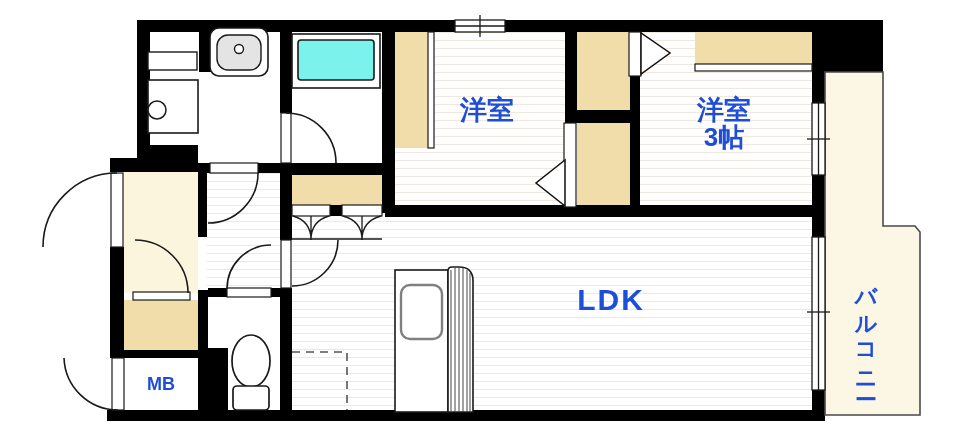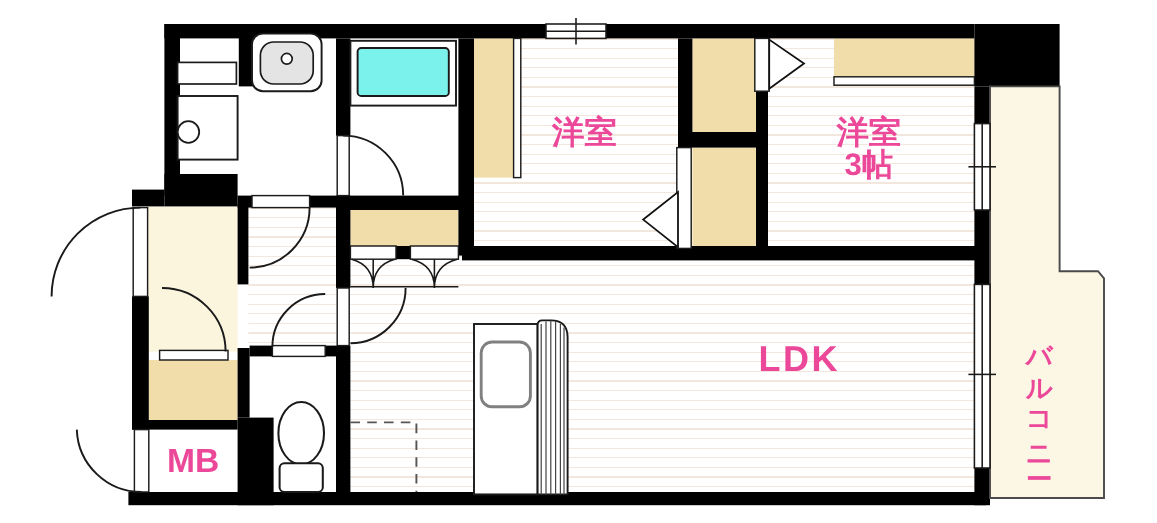--- a/index.html
+++ b/index.html
@@ -6,25 +6,25 @@
   .stage{position:relative;width:964px;height:436px;background:#fff;overflow:hidden;
          font-family:"Liberation Sans",sans-serif;}
   .wall{position:absolute;background:var(--wall,#000);}
   .room{position:absolute;}
   .floor{background-color:#fff;
          background-image:repeating-linear-gradient(to bottom, rgba(214,176,141,.30) 0 1px, transparent 1px 8px);}
   .white{background:#fff;}
   .beige{background:var(--closet,#F1DDA9);}
   .cream{background:var(--entry-floor,#FBF5DE);}
   svg.overlay{position:absolute;left:0;top:0;}
-  .lbl{position:absolute;color:#ec4899;text-align:center;}
+  .lbl{position:absolute;color:#1d4ed8;text-align:center;}
   .lbl .rm{display:block;font-size:27px;font-weight:600;line-height:28px;}
   .lbl .sz{display:block;font-size:26px;font-weight:600;line-height:27px;}
   .lbl-ldk .rm{font-size:30px;letter-spacing:2px;line-height:30px;}
-  .lbl-mb{font-size:28px;font-weight:600;line-height:52px;}
+  .lbl-mb{font-size:18px;font-weight:600;line-height:52px;}
   .lbl-balcony{writing-mode:vertical-rl;text-orientation:mixed;font-size:22px;font-weight:600;
                letter-spacing:4px;height:160px;}
 </style>
 </head>
 <body>
 
 <div class="stage">
 
   <div class="room white" style="left:150px;top:32px;width:130px;height:131px"></div>
   <div class="room white" style="left:292px;top:32px;width:90px;height:131px"></div>
@@ -160,18 +160,18 @@
     <path d="M292,352 H347 V410" fill="none" stroke="#555" stroke-width="1.6" stroke-dasharray="8 6"></path>
   </svg>
 
   <div class="lbl" style="left:405px;top:96px;width:164px">
     <span class="rm">洋室</span>
   </div>
   <div class="lbl" style="left:640px;top:96px;width:168px">
     <span class="rm">洋室</span>
     <span class="sz">3帖</span>
   </div>
-  <div class="lbl lbl-ldk" style="left:590px;top:285px;width:152px">
+  <div class="lbl lbl-ldk" style="left:535px;top:285px;width:152px">
     <span class="rm">LDK</span>
   </div>
   <div class="lbl lbl-mb" style="left:124px;top:358px;width:74px">MB</div>
   <div class="lbl lbl-balcony" style="left:849px;top:251px;width:32px">バルコニー</div>
 </div>
 
 </body></html>

